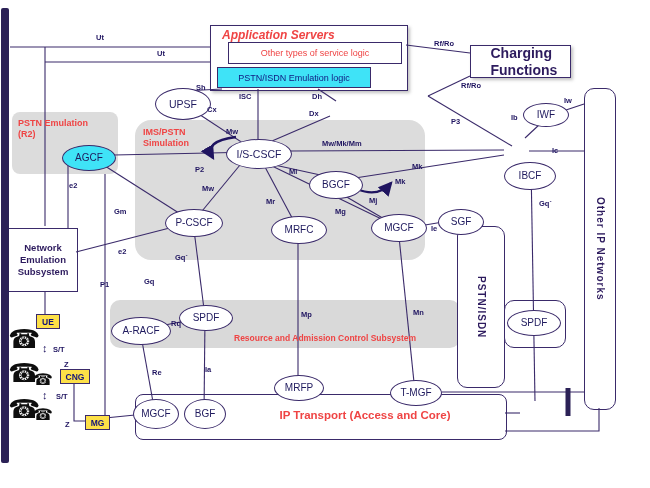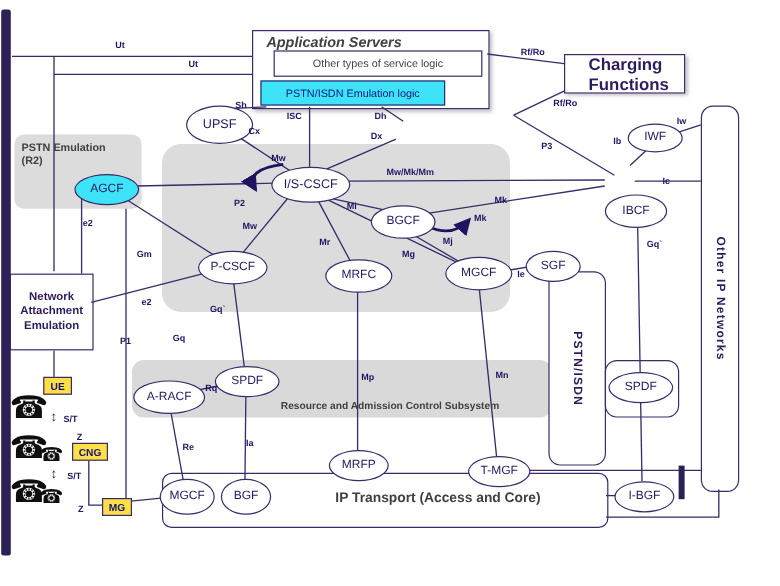--- a/index.html
+++ b/index.html
@@ -16,21 +16,21 @@
   .graybox{background:#dcdcdc;border-radius:12px;}
   .whitebox{background:#ffffff;border:1.2px solid #3a2a6a;}
   .shadow{box-shadow:2px 2px 3px rgba(120,120,120,.45);}
 
   .node{background:#fff;border:1.2px solid #3a2a6a;border-radius:50%;
         display:flex;align-items:center;justify-content:center;
         font-size:10px;color:#1f1a5e;text-align:center;line-height:1;}
   .node.cyan{background:#3fe3f7;}
 
   .ctitle{font-weight:bold;color:#2d1b5e;}
-  .ctext{color:#404040;}
+  .ctext{color:#ef4444;}
 
   .vbox{display:flex;align-items:center;justify-content:center;border-radius:10px;}
   .vtext{writing-mode:vertical-rl;text-orientation:mixed;font-weight:bold;color:#2d1b5e;font-size:10px;letter-spacing:1px;}
 
   .tag{background:#fde047;border:1px solid #3a2a6a;color:#12127a;
        font-size:8.5px;font-weight:bold;display:flex;align-items:center;justify-content:center;z-index:4;}
   .phone{color:#0e0e0e;line-height:1;}
   .uarrow{color:#1f1460;font-weight:bold;font-size:11px;line-height:1;}
 </style>
 </head>
@@ -50,35 +50,36 @@
   </div>
   <div class="container whitebox" style="left:217px;top:67px;width:152px;height:19px;background:#3fe3f7;display:flex;align-items:center;justify-content:center;z-index:3;">
     <span style="font-size:9px;color:#101880;">PSTN/ISDN Emulation logic</span>
   </div>
 
   <div class="container whitebox shadow" style="left:470px;top:45px;width:99px;height:31px;display:flex;align-items:center;justify-content:center;">
     <span class="ctitle" style="font-size:14px;width:60px;text-align:center;line-height:1.2;">Charging Functions</span>
   </div>
 
   <div class="container whitebox" style="left:8px;top:228px;width:68px;height:62px;display:flex;align-items:center;justify-content:center;">
-    <span class="ctitle" style="font-size:9.5px;text-align:center;width:62px;line-height:1.25;">Network Attachment Emulation</span>
+    <span class="ctitle" style="font-size:9.5px;text-align:center;width:62px;line-height:1.25;">Network Emulation Subsystem</span>
   </div>
 
   <div class="container whitebox vbox" style="left:457px;top:226px;width:46px;height:160px;">
     <span class="vtext">PSTN/ISDN</span>
   </div>
 
   <div class="container whitebox vbox" style="left:584px;top:88px;width:30px;height:320px;">
     <span class="vtext">Other IP Networks</span>
   </div>
 
   <div class="container whitebox" style="left:504px;top:300px;width:60px;height:46px;border-radius:10px;"></div>
 
   <div class="container whitebox" style="left:135px;top:394px;width:370px;height:44px;border-radius:8px;"></div>
 
+  <span class="ctext ctitle" style="position:absolute;left:143px;top:127px;width:62px;font-size:9px;line-height:1.2;z-index:3;">IMS/PSTN Simulation</span>
   <span class="ctext ctitle" style="position:absolute;left:18px;top:118px;width:72px;font-size:9px;line-height:1.2;z-index:3;">PSTN Emulation (R2)</span>
   <span class="ctext ctitle" style="position:absolute;left:190px;top:333px;width:270px;font-size:8.5px;text-align:center;z-index:3;">Resource and Admission Control Subsystem</span>
   <span class="ctext ctitle" style="position:absolute;left:230px;top:409px;width:270px;font-size:11.5px;text-align:center;z-index:3;">IP Transport (Access and Core)</span>
   <span class="ctext ctitle" style="position:absolute;left:222px;top:28px;font-size:12px;font-style:italic;z-index:3;">Application Servers</span>
 
   <svg class="wires" width="650" height="488">
     <defs>
       <marker id="arr" markerWidth="7" markerHeight="7" refX="5" refY="3" orient="auto">
         <path d="M0,0 L6,3 L0,6 Z" fill="#1f1460"></path>
       </marker>
@@ -142,21 +143,20 @@
   <div class="node" style="left:523px;top:103px;width:44px;height:22px;">IWF</div>
   <div class="node" style="left:504px;top:150px;width:50px;height:26px;margin-top:12px;">IBCF</div>
   <div class="node" style="left:438px;top:209px;width:44px;height:24px;">SGF</div>
   <div class="node" style="left:111px;top:317px;width:58px;height:26px;">A-RACF</div>
   <div class="node" style="left:179px;top:305px;width:52px;height:24px;">SPDF</div>
   <div class="node" style="left:507px;top:310px;width:52px;height:24px;">SPDF</div>
   <div class="node" style="left:133px;top:399px;width:44px;height:28px;">MGCF</div>
   <div class="node" style="left:184px;top:399px;width:40px;height:28px;">BGF</div>
   <div class="node" style="left:274px;top:375px;width:48px;height:24px;">MRFP</div>
   <div class="node" style="left:390px;top:380px;width:50px;height:24px;">T-MGF</div>
-  <div class="node" style="left:512px;top:401px;width:48px;height:24px;">I-BGF</div>
 
   <div class="tag" style="left:36px;top:314px;width:22px;height:13px;">UE</div>
   <div class="tag" style="left:60px;top:369px;width:28px;height:13px;">CNG</div>
   <div class="tag" style="left:85px;top:415px;width:23px;height:13px;">MG</div>
 
   <span class="phone" style="left:8px;top:326px;font-size:26px;">☎</span>
   <span class="phone" style="left:8px;top:360px;font-size:26px;">☎</span>
   <span class="phone" style="left:33px;top:372px;font-size:16px;">☎</span>
   <span class="phone" style="left:8px;top:396px;font-size:26px;">☎</span>
   <span class="phone" style="left:33px;top:407px;font-size:16px;">☎</span>

